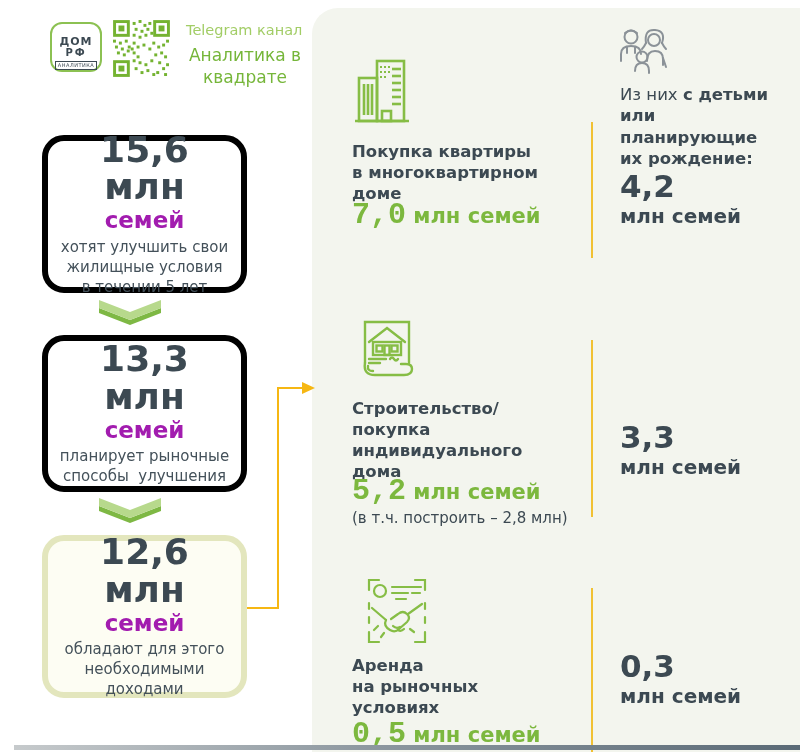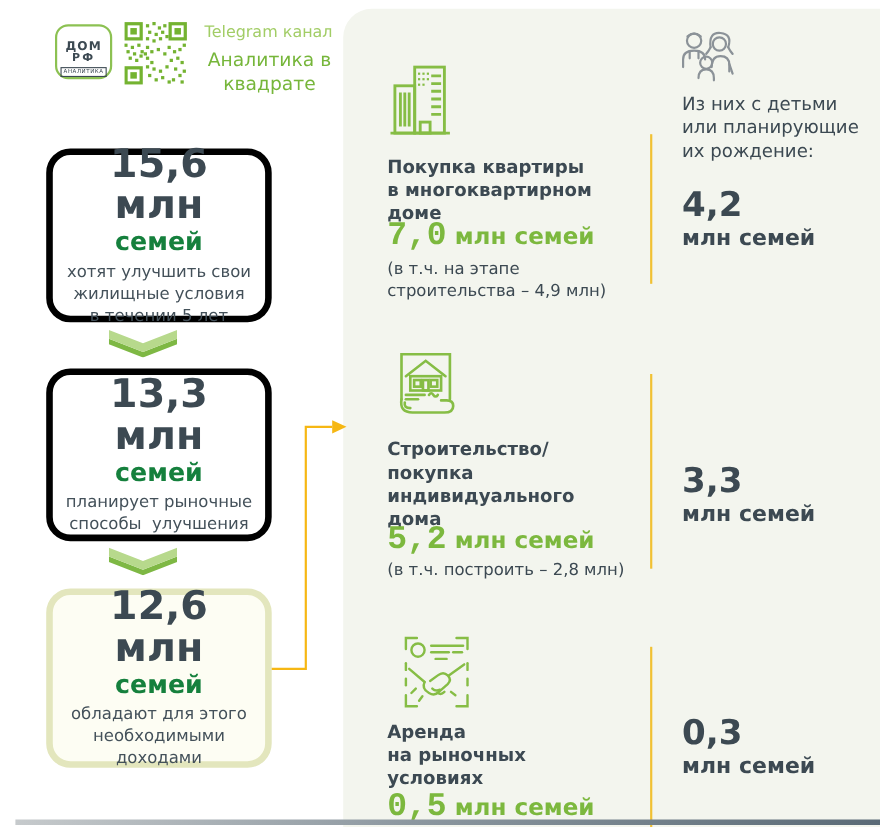--- a/index.html
+++ b/index.html
@@ -1,21 +1,21 @@
 <!DOCTYPE html>
 <html><head>
 <meta charset="utf-8">
 <style>
   html,body{margin:0;padding:0;background:#fff;}
   .canvas{position:relative;width:800px;height:752px;background:#ffffff;overflow:hidden;
           font-family:"DejaVu Sans","Liberation Sans",sans-serif;color:#3c4952;}
   .panel{position:absolute;left:312px;top:8px;width:488px;height:744px;background:#f3f5ee;
          border-top-left-radius:26px;}
   .pre{white-space:pre-wrap;}
-  .b{font-weight:normal;margin-top:26px;}
+  .b{font-weight:bold;margin-top:26px;}
 
   
   .logo{position:absolute;left:50px;top:22px;width:52px;height:50px;background:#fff;
         border:2px solid #8cc152;border-radius:12px;box-sizing:border-box;
         display:flex;flex-direction:column;align-items:center;justify-content:flex-end;}
   .logo-dom{font-weight:bold;font-size:11px;line-height:1;letter-spacing:1px;color:#3c4952;}
   .logo-rf{font-weight:bold;font-size:10px;line-height:1.1;letter-spacing:2px;color:#3c4952;}
   .logo-label{font-size:5px;line-height:1;border:1px solid #3c4952;padding:1px 2px;
               letter-spacing:.5px;margin-top:3px;color:#3c4952;}
   .qr{position:absolute;left:113px;top:20px;width:57px;height:57px;}
@@ -24,21 +24,21 @@
   .tg2{font-size:17px;color:#76b63a;line-height:1.25;text-align:center;margin-top:6px;font-weight:normal;}
 
   
   .fbox{position:absolute;left:42px;width:205px;background:#fff;border:6px solid #000000;
         border-radius:22px;box-sizing:border-box;text-align:center;display:flex;
         flex-direction:column;justify-content:center;padding:8px 6px;}
   .fbox1{top:135px;height:158px;}
   .fbox2{top:335px;height:157px;}
   .fbox3{top:535px;height:163px;border-color:#e3e6bd;background:#fdfdf3;}
   .fval{font-size:36px;font-weight:bold;line-height:1.05;color:#3c4952;}
-  .funit{font-size:23px;font-weight:bold;line-height:1.25;color:#15803d;}
+  .funit{font-size:23px;font-weight:bold;line-height:1.25;color:#a21caf;}
   .fdesc{font-size:15px;line-height:1.32;margin-top:3px;color:#44515a;}
   .chev{position:absolute;left:99px;width:62px;height:26px;}
   .chev1{top:299px;} .chev2{top:497px;}
 
   
   .connector{position:absolute;left:244px;top:378px;width:74px;height:238px;}
   .vdiv{position:absolute;left:591px;width:2px;background:#f1c133;}
   .vdiv1{top:122px;height:136px;} .vdiv2{top:340px;height:177px;} .vdiv3{top:588px;height:164px;}
 
   
@@ -211,24 +211,20 @@
       <rect x="28" y="18" width="2" height="2"></rect>
         <rect x="32" y="18" width="2" height="2"></rect>
     </g>
   </svg>
   <div class="seg-title t1 pre">Покупка квартиры
 в многоквартирном
 доме</div>
   <div class="seg-value v1">
     <span class="big">7,0</span><span class="small"> млн семей</span>
   </div>
-  <div class="seg-note n1">
-    <span>(в т.ч. на этапе</span><br>
-    <span>строительства – </span><span class="b">4,9 млн</span><span>)</span>
-  </div>
 
   <svg class="seg-icon icon2" viewBox="0 0 64 68">
     <g fill="none" stroke="#86bd45" stroke-width="2.4" stroke-linecap="round">
       <path d="M55 45 V4 H11 V45"></path>
       <path d="M15 24 L33 10 L51 24"></path>
       <rect x="19" y="24" width="28" height="13"></rect>
       <rect x="22.5" y="27.5" width="6" height="6"></rect>
       <rect x="37.5" y="27.5" width="6" height="6"></rect>
       <rect x="30.5" y="27.5" width="5" height="9.5"></rect>
       <line x1="15" y1="41" x2="32" y2="41"></line>

